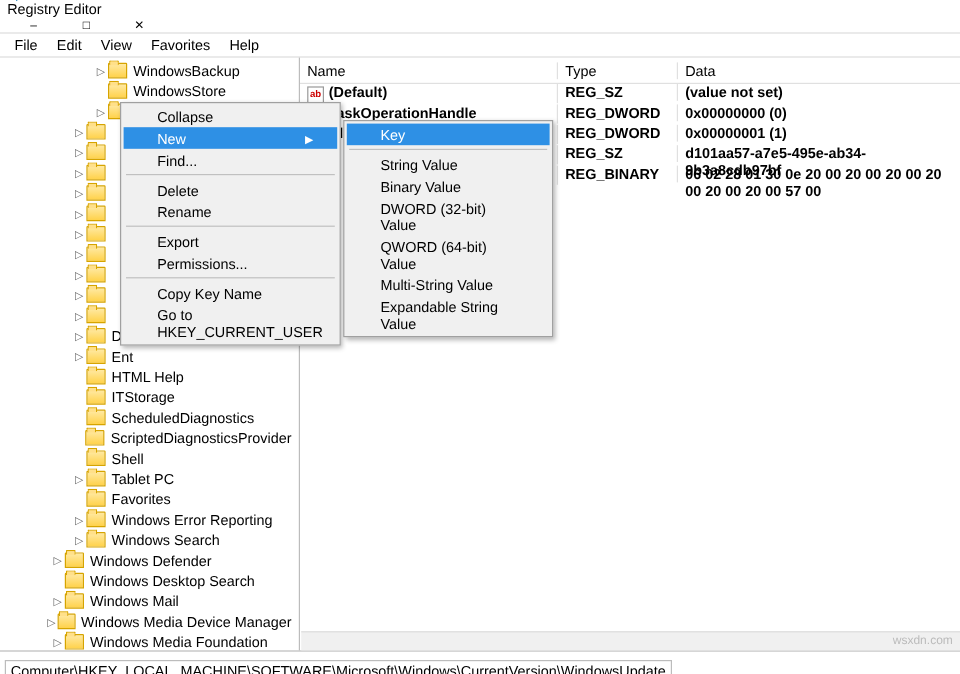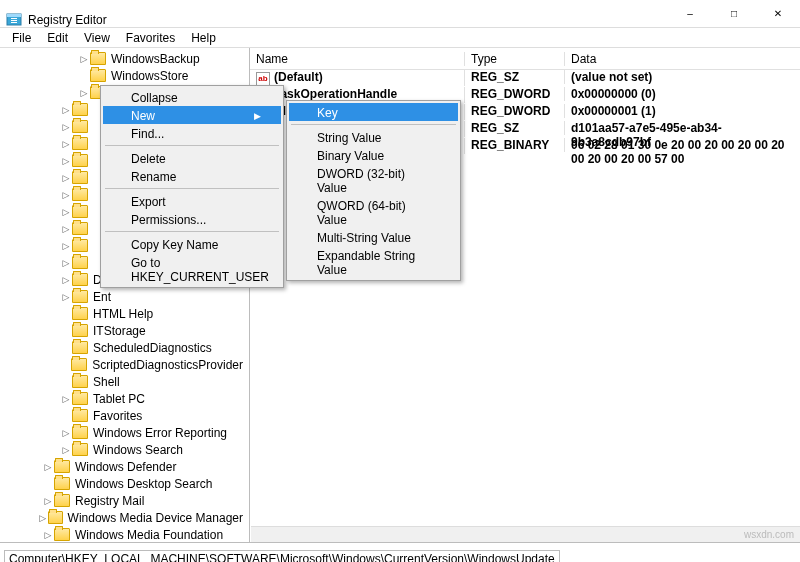--- a/index.html
+++ b/index.html
@@ -10,25 +10,26 @@
     color: #000;
     background: #fff;
     width: 800px;
     height: 562px;
     overflow: hidden;
     position: relative;
   }
   
   .titlebar {
     display: flex;
-    align-items: flex-end;
+    align-items: flex-start;
     height: 28px;
     border-bottom: 1px solid #ddd;
     padding-left: 6px;
     background: #fff;
+    flex-direction: column;
   }
   .titlebar .app-icon {
     width: 16px; height: 16px;
     margin-right: 6px;
   }
   .titlebar .title { flex: 1; }
   .winbtns { display: flex; height: 100%; }
   .winbtn {
     width: 44px; display: flex; align-items: center; justify-content: center;
     font-family: "Segoe UI Symbol", sans-serif;
@@ -357,21 +358,21 @@
         <div class="node">
           <span class="indent" style="width: 42px;"></span>
           <span class="expander"></span>
           <span class="folder-icon"></span>
           <span class="label">Windows Desktop Search</span>
         </div>
         <div class="node">
           <span class="indent" style="width: 42px;"></span>
           <span class="expander">▷</span>
           <span class="folder-icon"></span>
-          <span class="label">Registry Mail</span>
+          <span class="label">Windows Mail</span>
         </div>
         <div class="node">
           <span class="indent" style="width: 42px;"></span>
           <span class="expander">▷</span>
           <span class="folder-icon"></span>
           <span class="label">Windows Media Device Manager</span>
         </div>
         <div class="node">
           <span class="indent" style="width: 42px;"></span>
           <span class="expander">▷</span>

